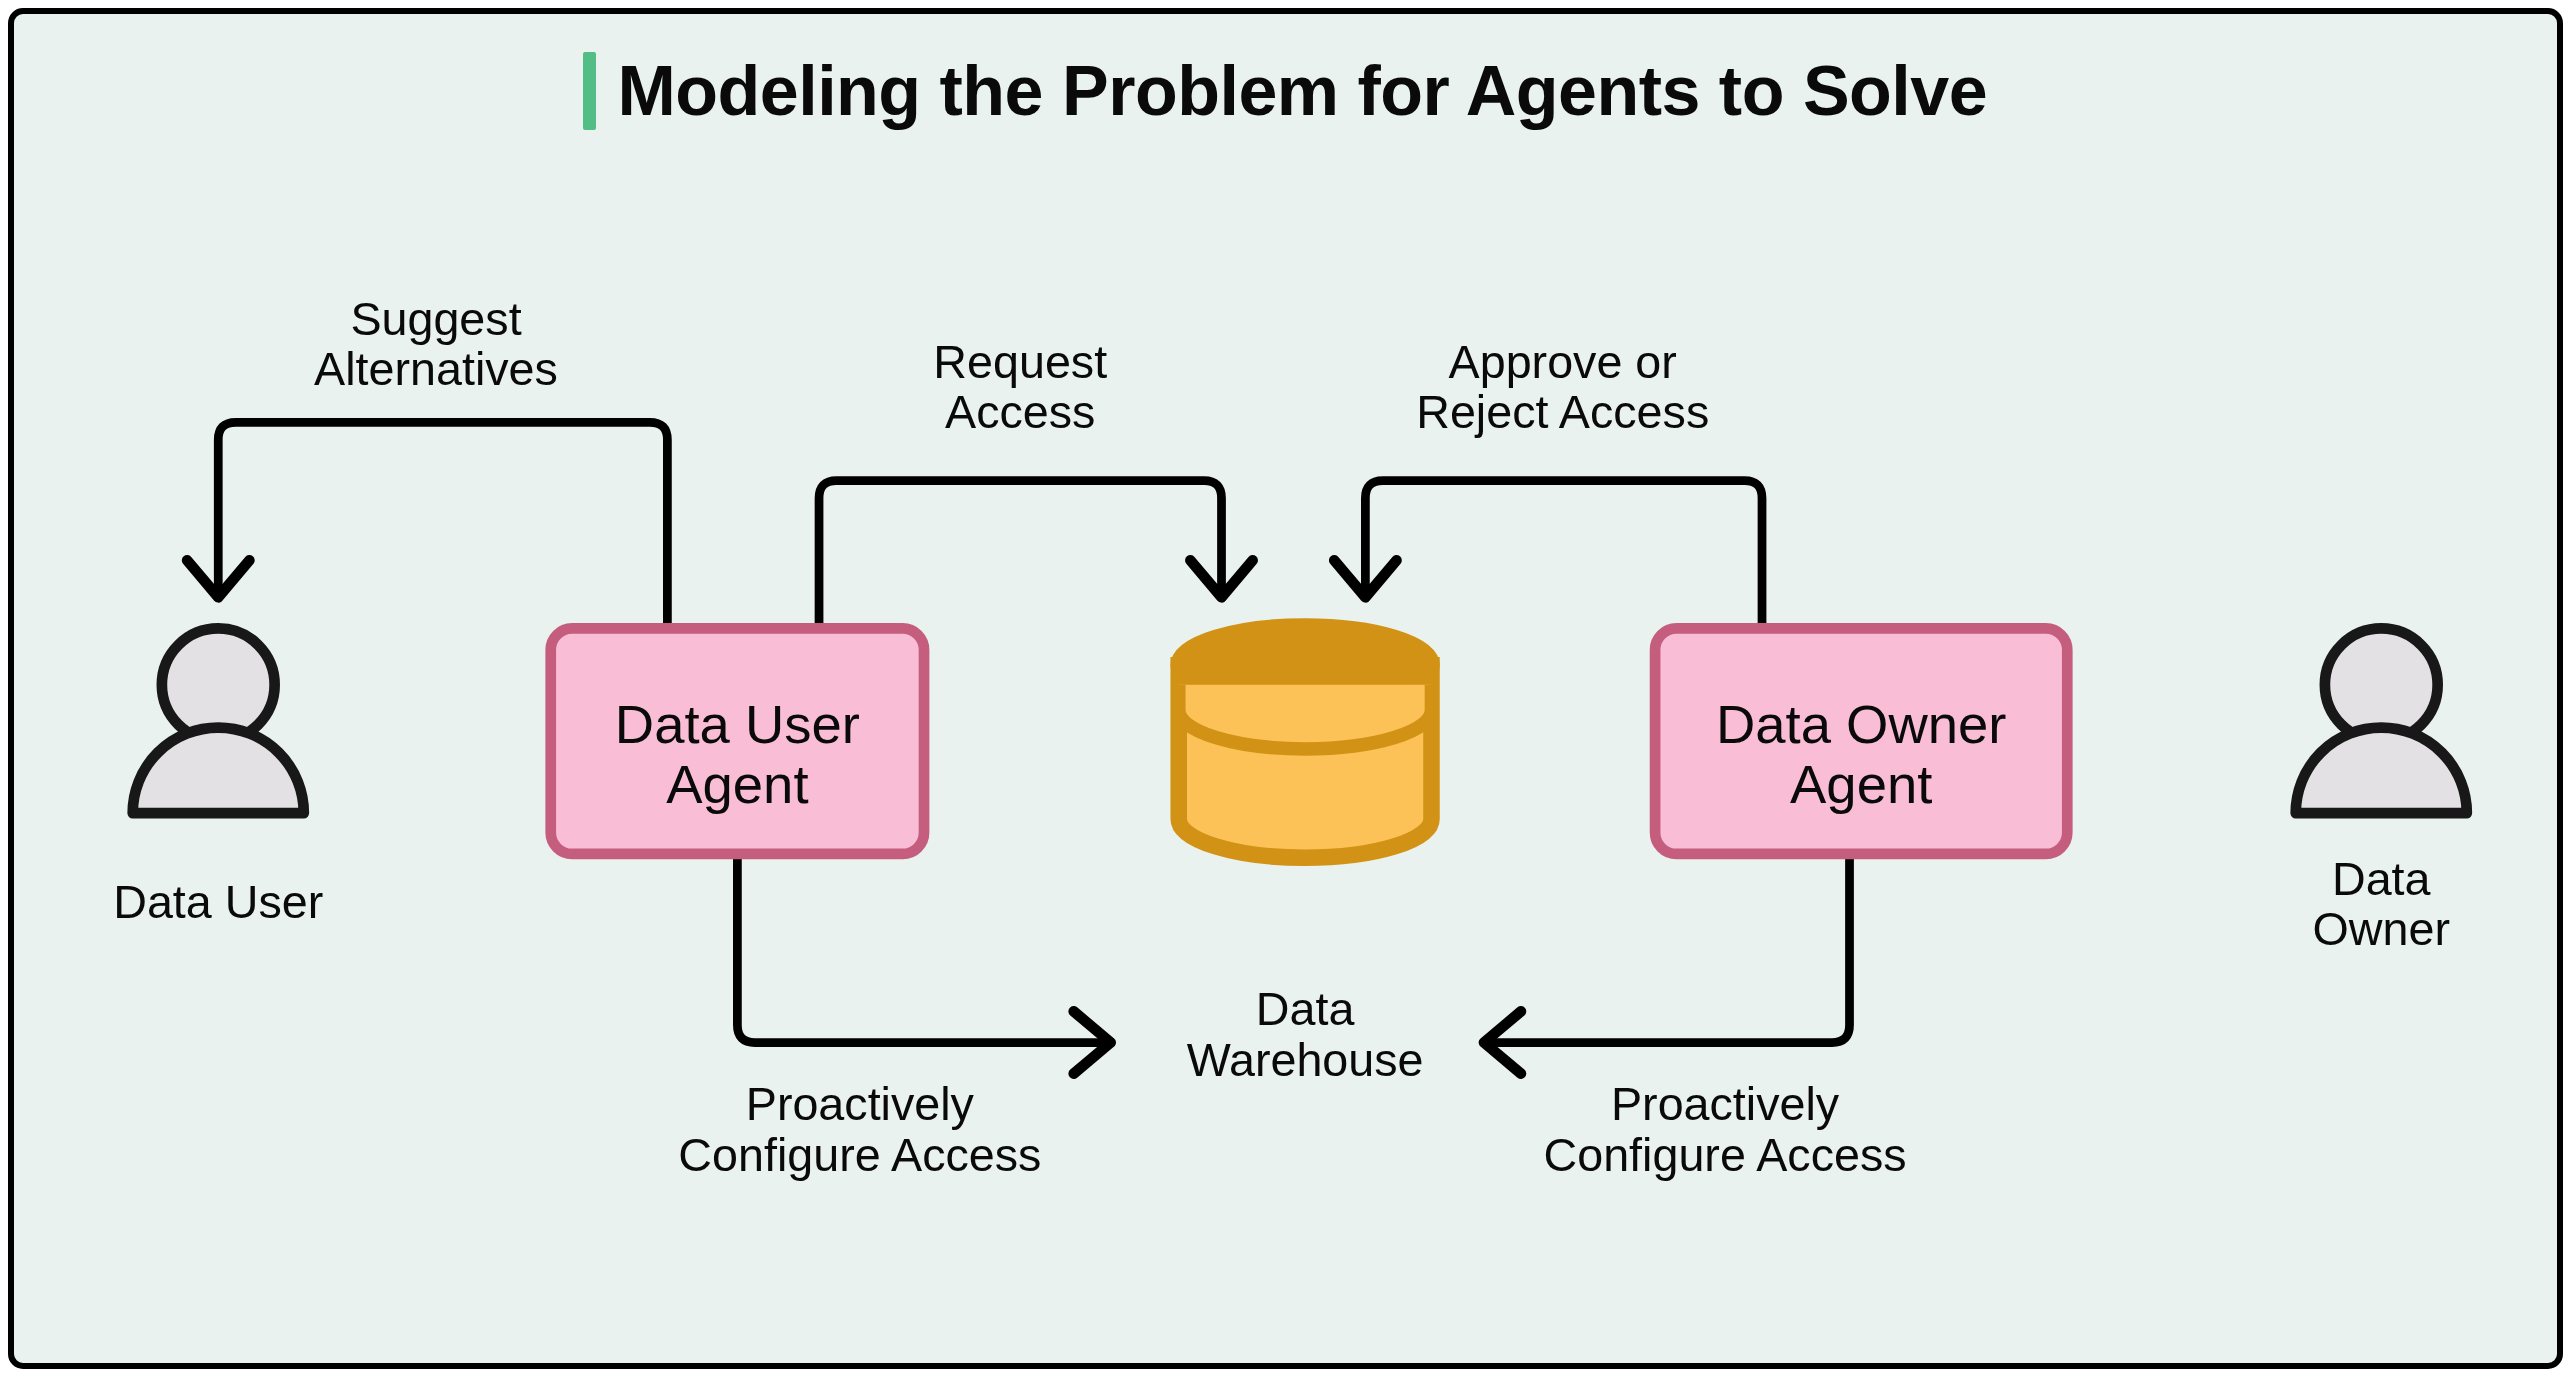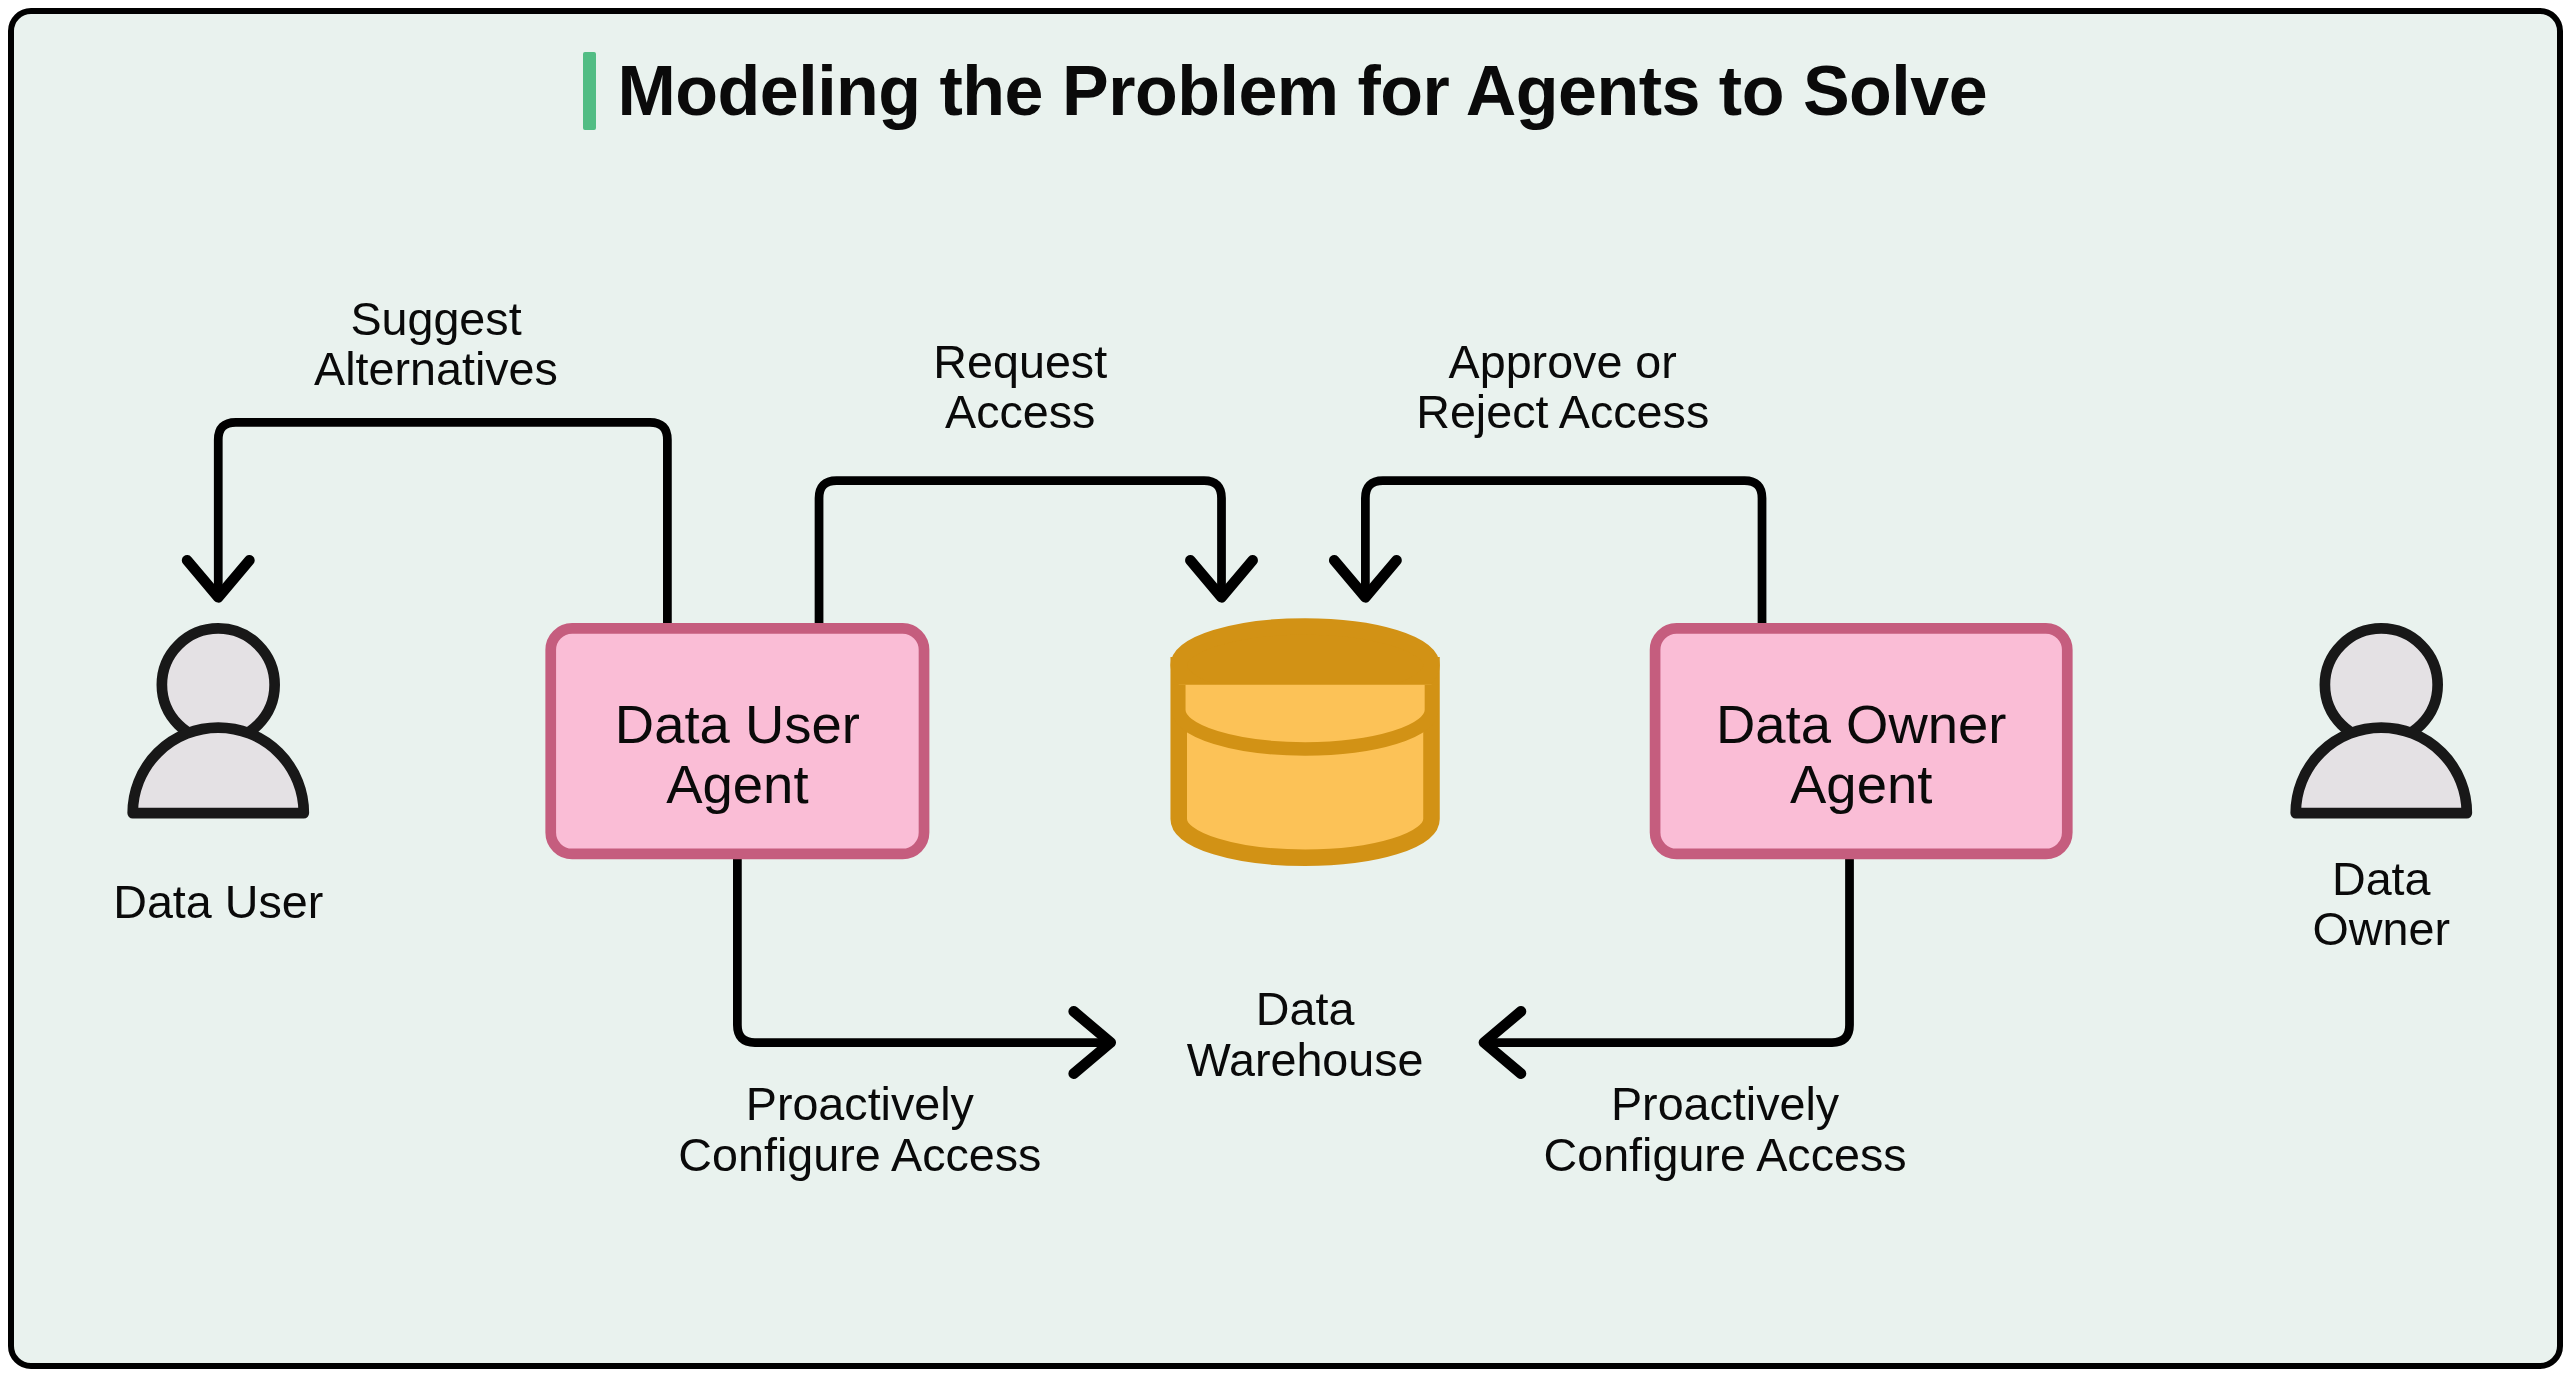--- a/index.html
+++ b/index.html
@@ -13,21 +13,21 @@
     font-family: "Liberation Sans", sans-serif;
   }
   #frame {
     position: absolute;
     left: 7.8px;
     top: 7.8px;
     width: 2555px;
     height: 1361px;
     background: #e9f2ee;
     border: 6.8px solid #000000;
-    border-radius: 23px;
+    border-radius: 15px;
     box-sizing: border-box;
     overflow: hidden;
   }
   #title-row {
     position: absolute;
     left: 0;
     top: 37px;
     width: 100%;
     display: flex;
     align-items: center;

